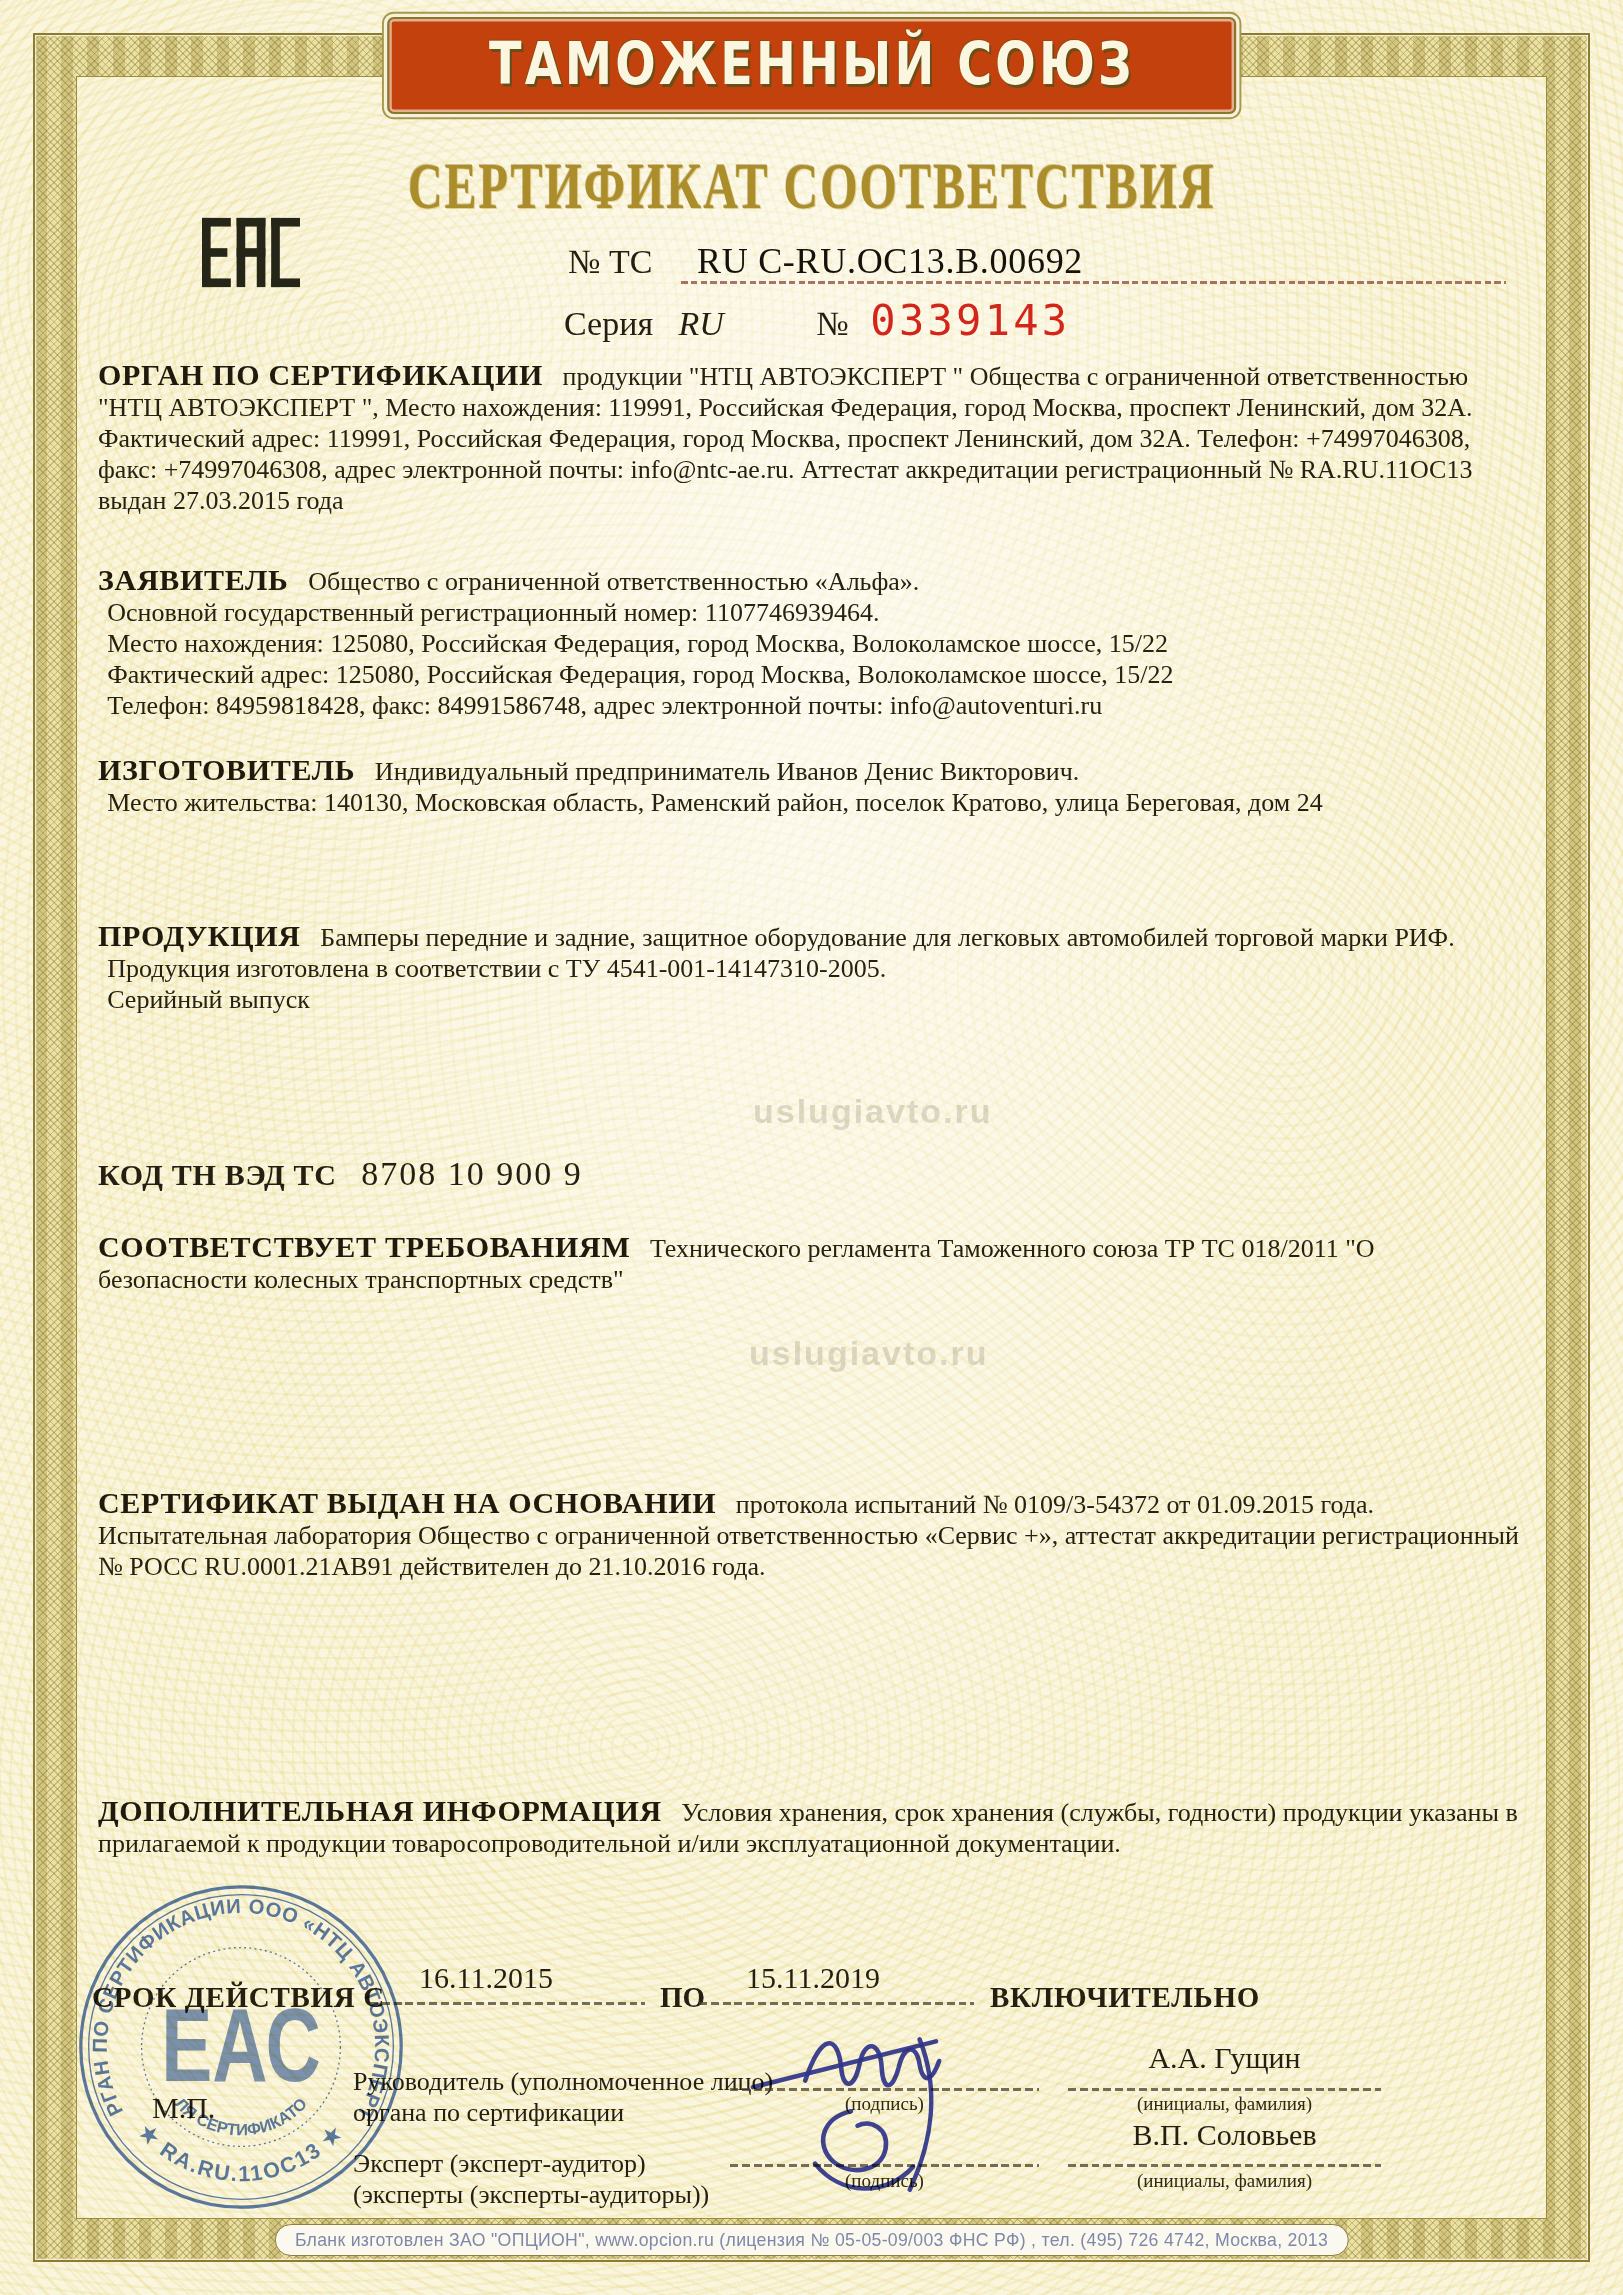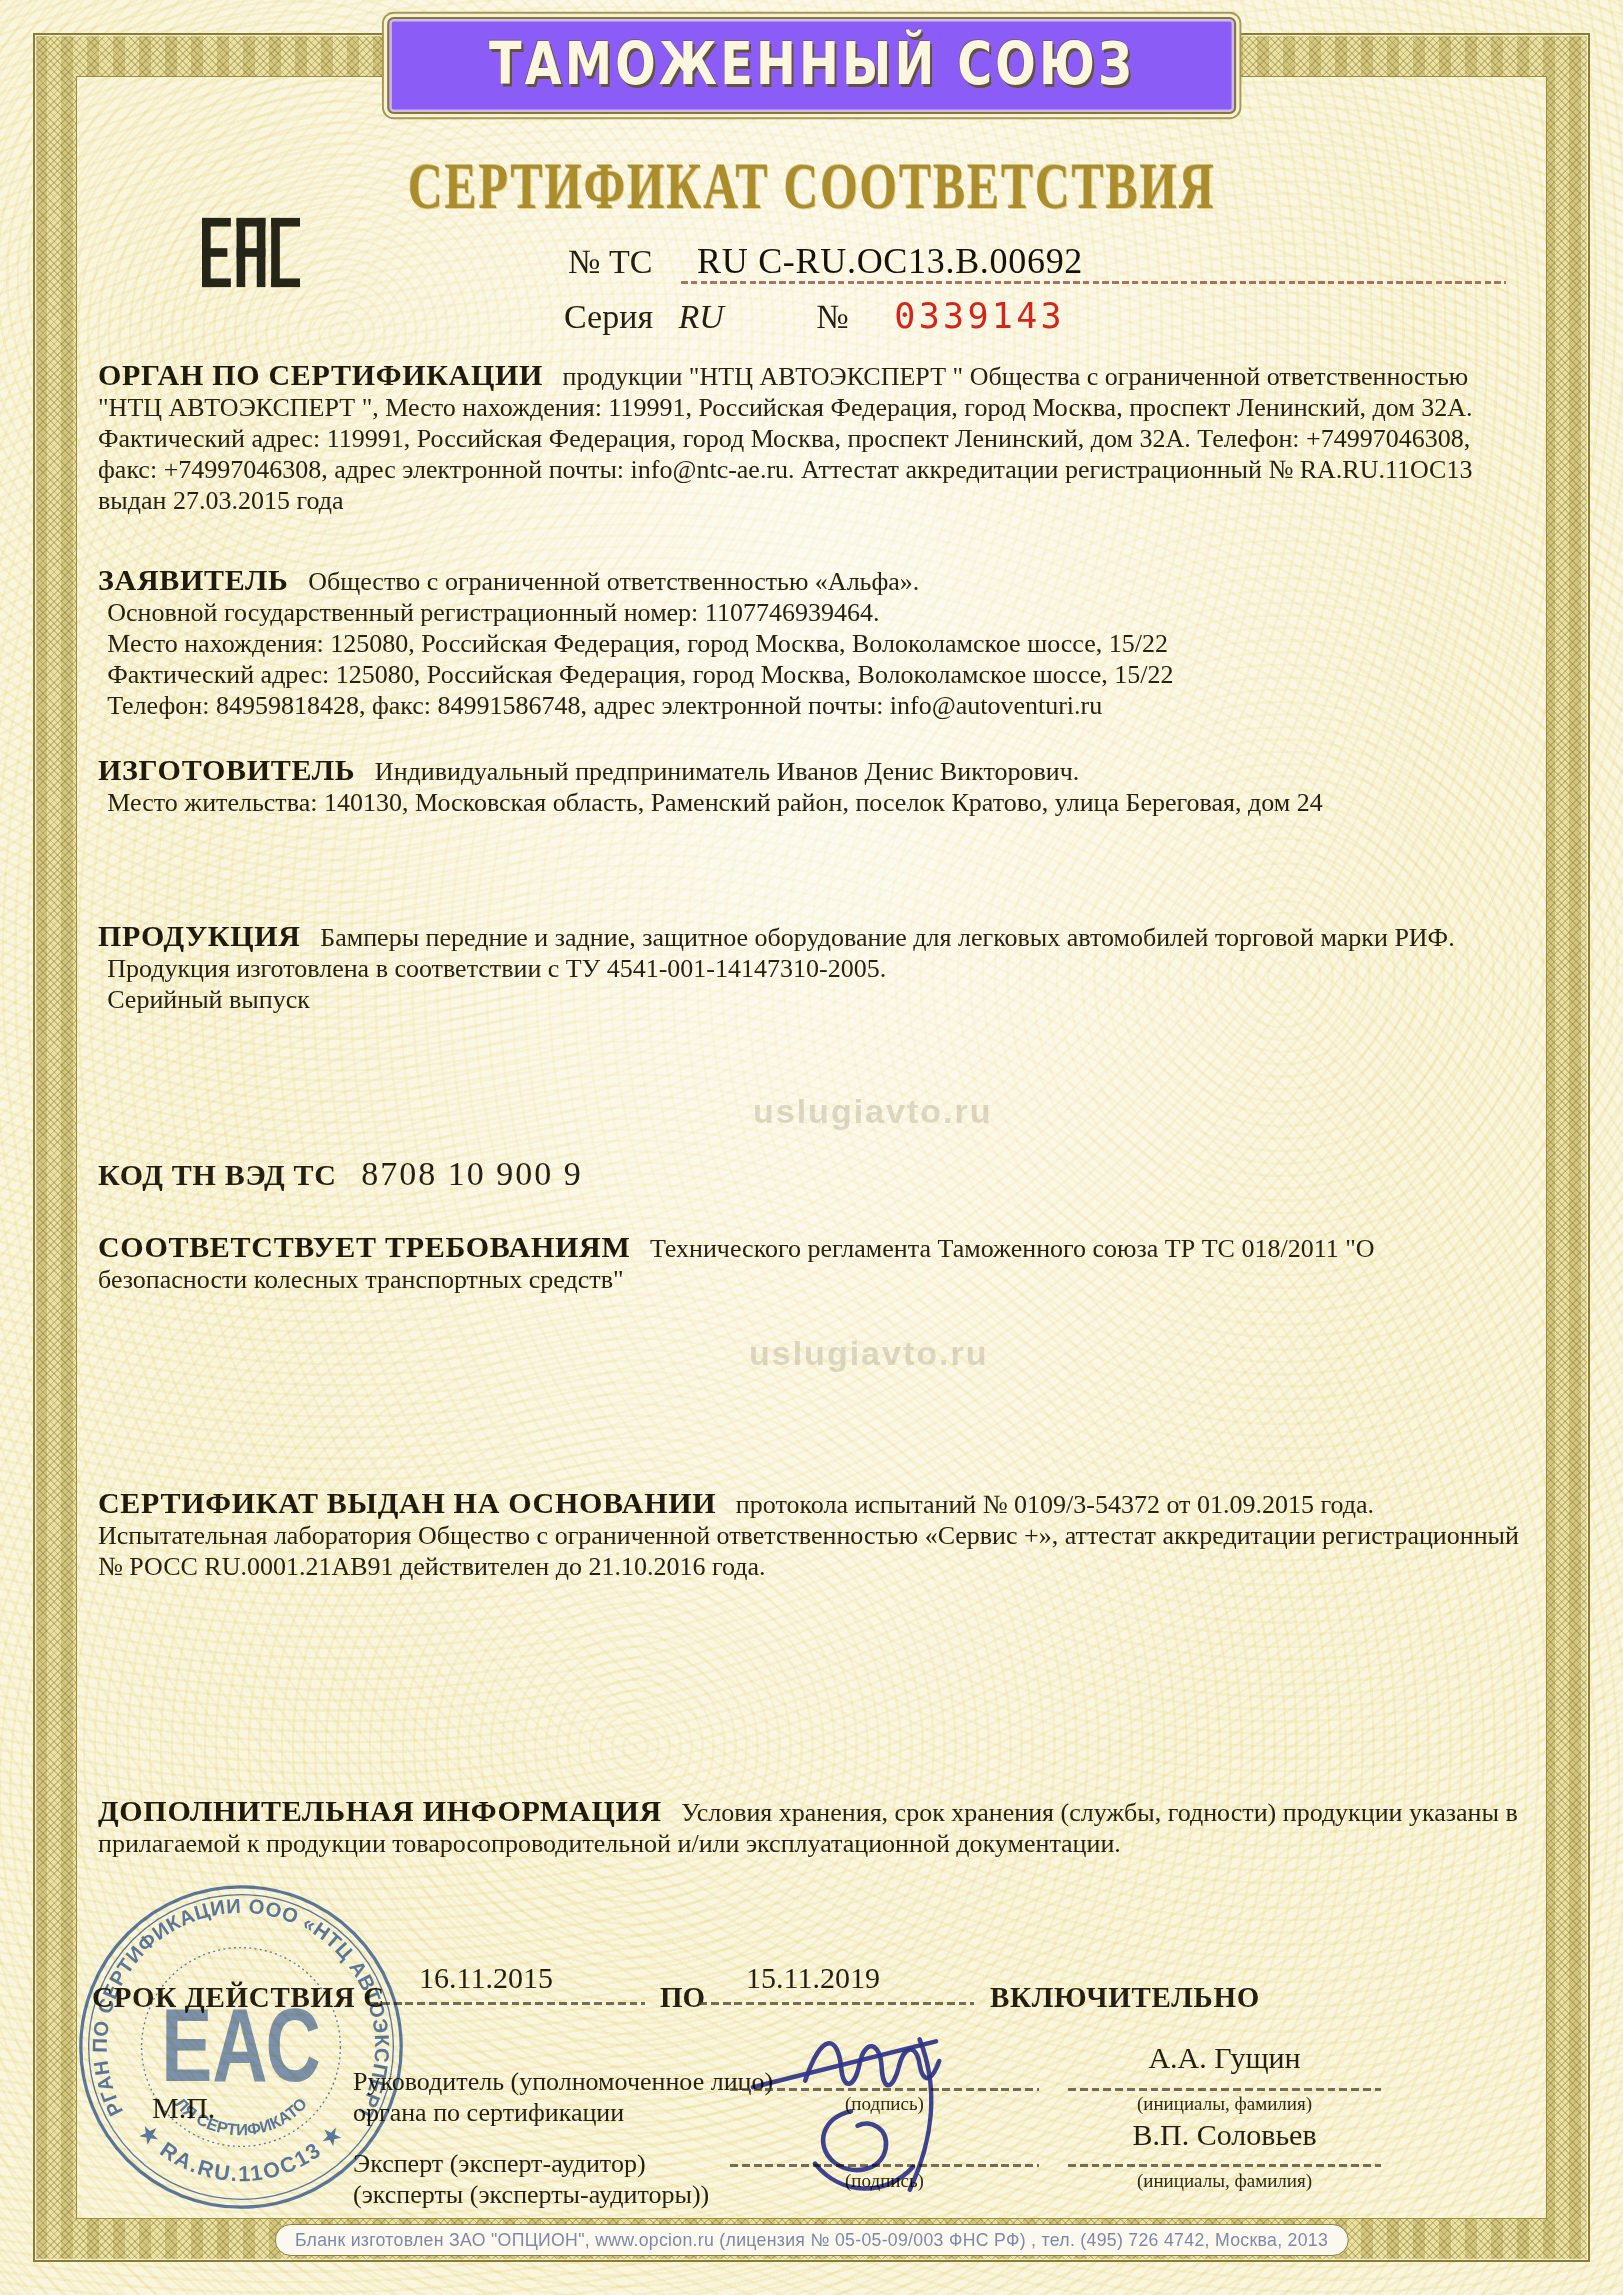--- a/index.html
+++ b/index.html
@@ -36,21 +36,21 @@
   .wm{
     position:absolute; font-family:"Liberation Sans",sans-serif; font-weight:bold;
     font-size:34px; letter-spacing:2px; color:rgba(148,140,114,.30);
   }
   .wm1{left:753px; top:1092px;}
   .wm2{left:749px; top:1334px;}
 
   
   .plaque{
     position:absolute; top:17px; left:50%; transform:translateX(-50%);
-    background:#8b5cf6; border:2px solid #87782f; border-radius:6.5px;
+    background:#c2410c; border:2px solid #87782f; border-radius:6.5px;
     padding:10.5px 29px 14.4px;
     box-shadow: 0 0 0 3.3px rgba(250,246,225,.95), 0 0 0 5.2px #a6974a, inset 0 0 0 2.6px rgba(252,248,228,.6);
   }
   .plaque-text{
     display:inline-block; font-family:"DejaVu Sans",sans-serif; font-weight:bold;
     font-size:58px; letter-spacing:3.9px; color:#faf6e0; white-space:nowrap;
     transform:scaleX(.82); transform-origin:center;
     text-shadow:2.6px 2.6px 0 rgba(92,80,26,.85), -0.7px -0.7px 0 rgba(92,80,26,.45);
   }
 
@@ -74,22 +74,22 @@
     background:repeating-linear-gradient(90deg, rgba(74,64,44,.75) 0 7.9px, transparent 7.9px 11.8px);
   }
   .micro-cert{
     left:681px; top:281px; width:825px; height:2.6px;
     background:repeating-linear-gradient(90deg, rgba(128,62,50,.7) 0 6.5px, transparent 6.5px 9.8px);
   }
   .series-row{position:absolute; left:564px; top:296px; white-space:nowrap; font-size:34px;}
   .series-row .gap-ru{margin-left:17px;font-style:italic;}
   .series-row .nsign{margin-left:84px;}
   .serial{
-    font-family:"DejaVu Sans Mono",monospace; font-size:35px; letter-spacing:3.3px;
-    color:var(--serial_red,#d2261b); margin-left:37px;
+    font-family:"DejaVu Sans Mono",monospace; font-size:42px; letter-spacing:3.3px;
+    color:var(--serial_red,#d2261b); margin-left:13px;
   }
 
   
   .sect{
     position:absolute; left:98px; width:1430px; margin:0;
     font-size:26px; line-height:31px; color:#272110;
   }
   .sect p{margin:0;}
   .sect .h{
     font-size:30px; font-weight:bold; letter-spacing:0.7px; color:#1f1a0c; padding-right:13px;

